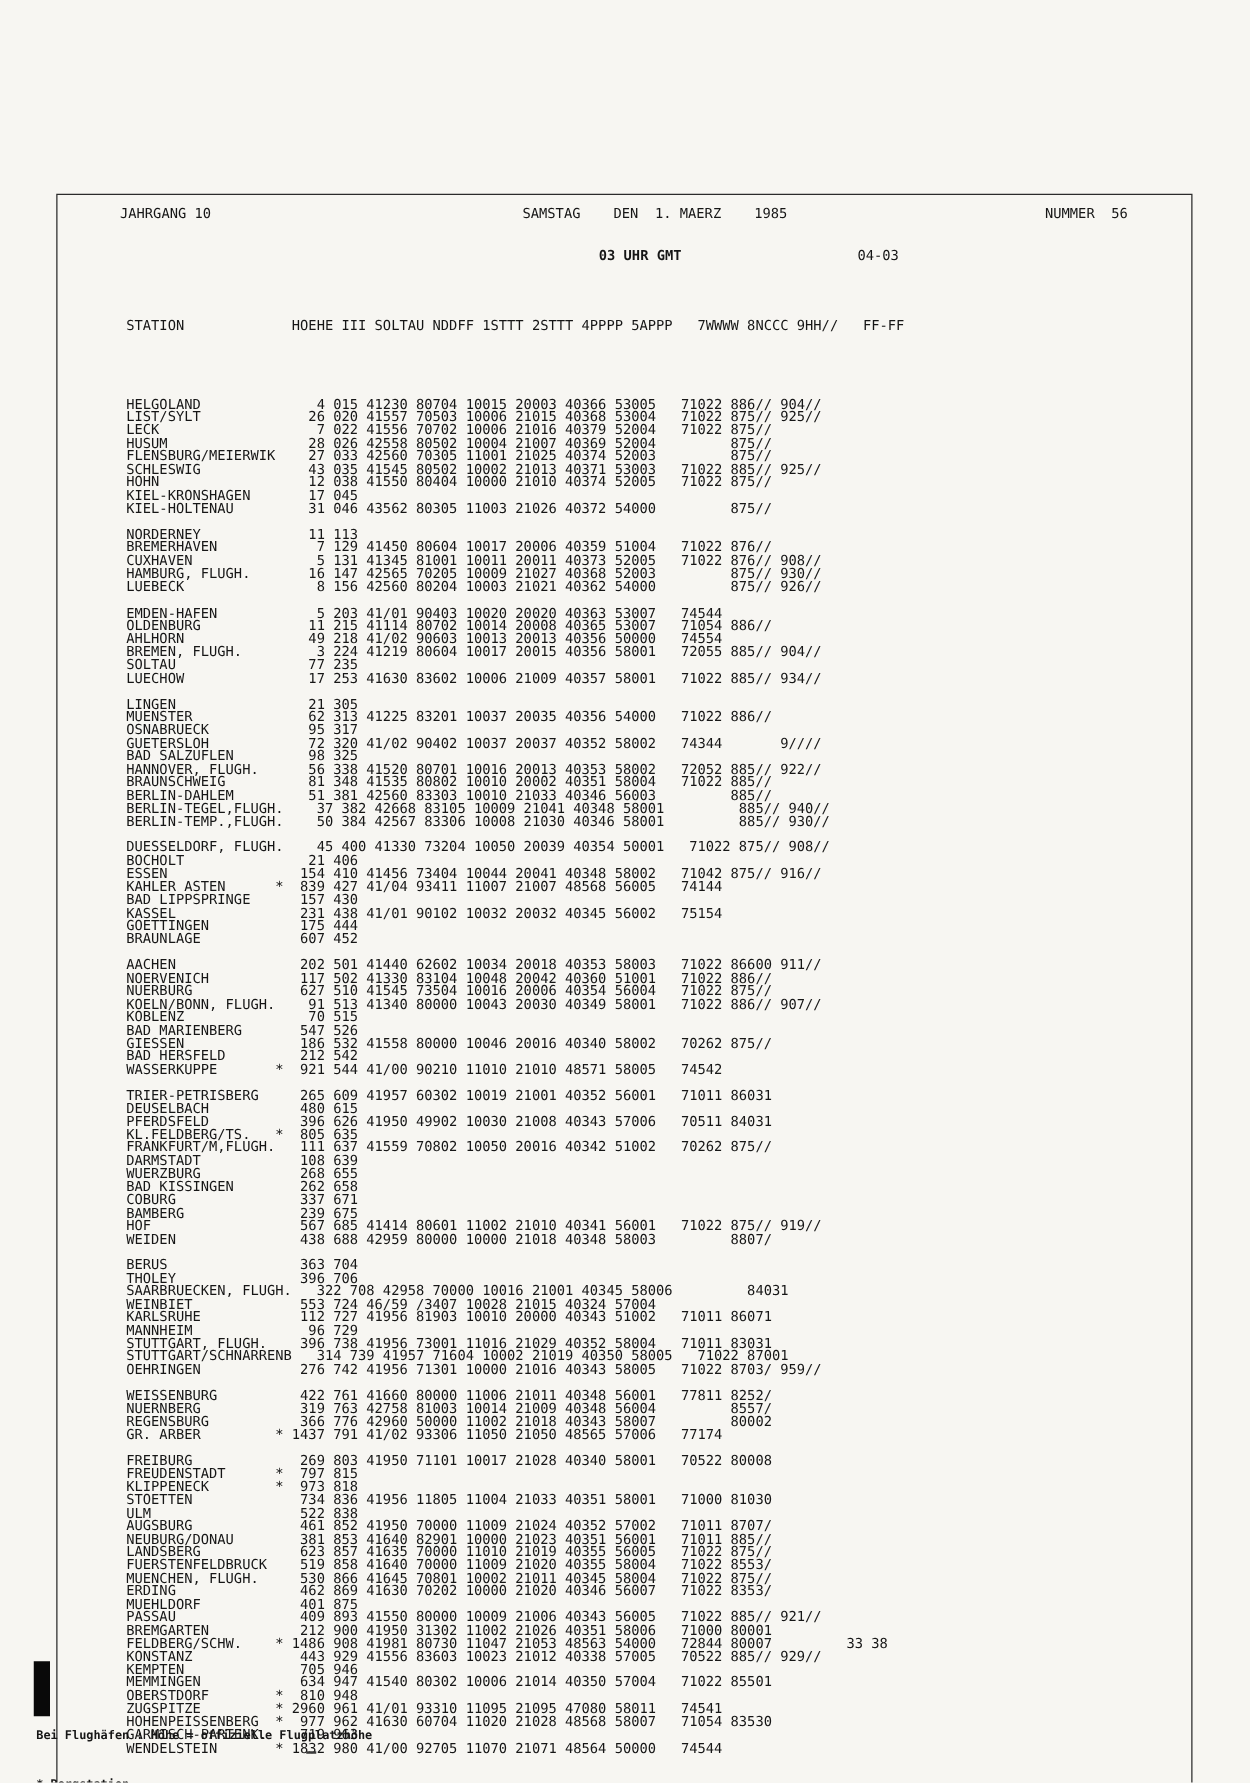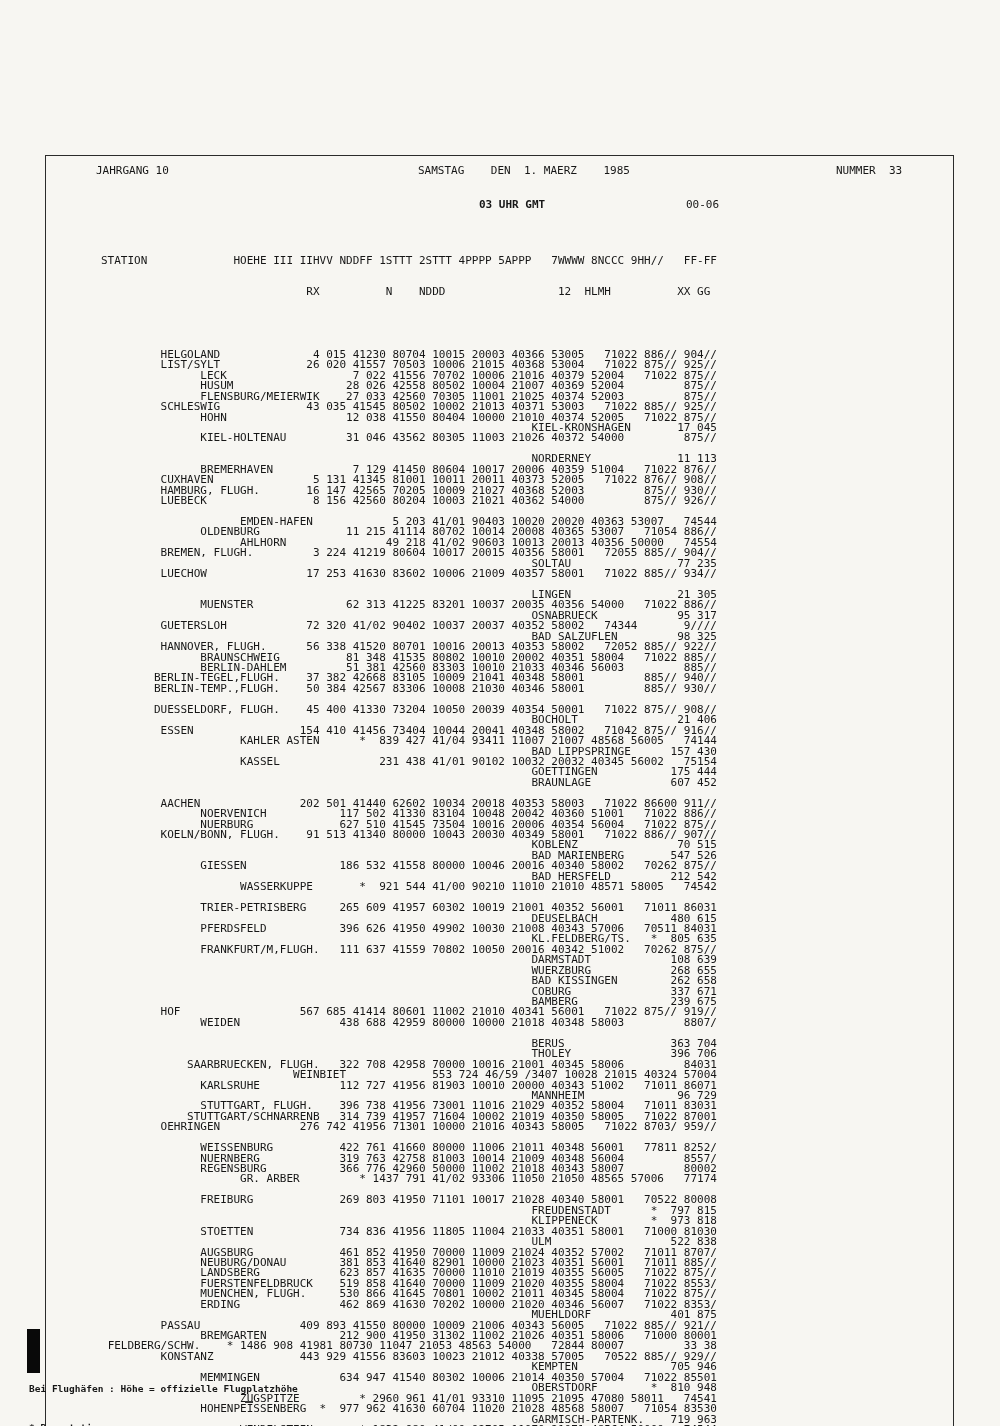--- a/index.html
+++ b/index.html
@@ -21,21 +21,21 @@
   .masthead-center { left:372px; top:8px; }
   .masthead-right  { left:790px; top:8px; }
   .time-label { left:433px; top:42px;font-weight:bold; }
   .time-range { left:640px; top:42px; }
   .tbl {
     position:absolute; left:55px; top:58px;
     font-size:11px; line-height:10.45px; white-space:pre;
   }
   .tbl .hdr { margin-bottom:10.45px; }
   .tbl .hdr div { white-space:pre; }
-  .block { margin-bottom:10.45px;text-align:right; }
+  .block { margin-bottom:10.45px; }
   .row { white-space:pre; height:10.45px; }
   .footnotes {
     position:absolute; left:29px; top:1356px;
     font-size:9.5px; font-weight:bold; line-height:13px;
     font-family:"DejaVu Sans Mono","Liberation Mono",monospace;
     white-space:pre;
   }
   .black-bar {
     position:absolute; left:27px; top:1329px;
     width:13px; height:44px; background:#090909;
@@ -45,29 +45,28 @@
     width:8px; height:2px; background:#3a3a3a;
   }
 </style>
 </head>
 <body>
 
 <div class="frame">
 
   <span class="abs masthead-left">JAHRGANG 10</span>
   <span class="abs masthead-center">SAMSTAG    DEN  1. MAERZ    1985</span>
-  <span class="abs masthead-right">NUMMER  33</span>
+  <span class="abs masthead-right">NUMMER  56</span>
 
   <span class="abs time-label">03 UHR GMT</span>
-  <span class="abs time-range">00-06</span>
+  <span class="abs time-range">04-03</span>
 
   <div class="tbl">
     <div class="hdr">
-      <div>STATION             HOEHE III IIHVV NDDFF 1STTT 2STTT 4PPPP 5APPP   7WWWW 8NCCC 9HH//   FF-FF</div>
-      <div>                               RX          N    NDDD                 12  HLMH          XX GG</div>
+      <div>STATION             HOEHE III SOLTAU NDDFF 1STTT 2STTT 4PPPP 5APPP   7WWWW 8NCCC 9HH//   FF-FF</div>
     </div>
     <div><div class="block"><div class="row">HELGOLAND              4 015 41230 80704 10015 20003 40366 53005   71022 886// 904//</div><div class="row">LIST/SYLT             26 020 41557 70503 10006 21015 40368 53004   71022 875// 925//</div><div class="row">LECK                   7 022 41556 70702 10006 21016 40379 52004   71022 875//</div><div class="row">HUSUM                 28 026 42558 80502 10004 21007 40369 52004         875//</div><div class="row">FLENSBURG/MEIERWIK    27 033 42560 70305 11001 21025 40374 52003         875//</div><div class="row">SCHLESWIG             43 035 41545 80502 10002 21013 40371 53003   71022 885// 925//</div><div class="row">HOHN                  12 038 41550 80404 10000 21010 40374 52005   71022 875//</div><div class="row">KIEL-KRONSHAGEN       17 045</div><div class="row">KIEL-HOLTENAU         31 046 43562 80305 11003 21026 40372 54000         875//</div></div><div class="block"><div class="row">NORDERNEY             11 113</div><div class="row">BREMERHAVEN            7 129 41450 80604 10017 20006 40359 51004   71022 876//</div><div class="row">CUXHAVEN               5 131 41345 81001 10011 20011 40373 52005   71022 876// 908//</div><div class="row">HAMBURG, FLUGH.       16 147 42565 70205 10009 21027 40368 52003         875// 930//</div><div class="row">LUEBECK                8 156 42560 80204 10003 21021 40362 54000         875// 926//</div></div><div class="block"><div class="row">EMDEN-HAFEN            5 203 41/01 90403 10020 20020 40363 53007   74544</div><div class="row">OLDENBURG             11 215 41114 80702 10014 20008 40365 53007   71054 886//</div><div class="row">AHLHORN               49 218 41/02 90603 10013 20013 40356 50000   74554</div><div class="row">BREMEN, FLUGH.         3 224 41219 80604 10017 20015 40356 58001   72055 885// 904//</div><div class="row">SOLTAU                77 235</div><div class="row">LUECHOW               17 253 41630 83602 10006 21009 40357 58001   71022 885// 934//</div></div><div class="block"><div class="row">LINGEN                21 305</div><div class="row">MUENSTER              62 313 41225 83201 10037 20035 40356 54000   71022 886//</div><div class="row">OSNABRUECK            95 317</div><div class="row">GUETERSLOH            72 320 41/02 90402 10037 20037 40352 58002   74344       9////</div><div class="row">BAD SALZUFLEN         98 325</div><div class="row">HANNOVER, FLUGH.      56 338 41520 80701 10016 20013 40353 58002   72052 885// 922//</div><div class="row">BRAUNSCHWEIG          81 348 41535 80802 10010 20002 40351 58004   71022 885//</div><div class="row">BERLIN-DAHLEM         51 381 42560 83303 10010 21033 40346 56003         885//</div><div class="row">BERLIN-TEGEL,FLUGH.    37 382 42668 83105 10009 21041 40348 58001         885// 940//</div><div class="row">BERLIN-TEMP.,FLUGH.    50 384 42567 83306 10008 21030 40346 58001         885// 930//</div></div><div class="block"><div class="row">DUESSELDORF, FLUGH.    45 400 41330 73204 10050 20039 40354 50001   71022 875// 908//</div><div class="row">BOCHOLT               21 406</div><div class="row">ESSEN                154 410 41456 73404 10044 20041 40348 58002   71042 875// 916//</div><div class="row">KAHLER ASTEN      *  839 427 41/04 93411 11007 21007 48568 56005   74144</div><div class="row">BAD LIPPSPRINGE      157 430</div><div class="row">KASSEL               231 438 41/01 90102 10032 20032 40345 56002   75154</div><div class="row">GOETTINGEN           175 444</div><div class="row">BRAUNLAGE            607 452</div></div><div class="block"><div class="row">AACHEN               202 501 41440 62602 10034 20018 40353 58003   71022 86600 911//</div><div class="row">NOERVENICH           117 502 41330 83104 10048 20042 40360 51001   71022 886//</div><div class="row">NUERBURG             627 510 41545 73504 10016 20006 40354 56004   71022 875//</div><div class="row">KOELN/BONN, FLUGH.    91 513 41340 80000 10043 20030 40349 58001   71022 886// 907//</div><div class="row">KOBLENZ               70 515</div><div class="row">BAD MARIENBERG       547 526</div><div class="row">GIESSEN              186 532 41558 80000 10046 20016 40340 58002   70262 875//</div><div class="row">BAD HERSFELD         212 542</div><div class="row">WASSERKUPPE       *  921 544 41/00 90210 11010 21010 48571 58005   74542</div></div><div class="block"><div class="row">TRIER-PETRISBERG     265 609 41957 60302 10019 21001 40352 56001   71011 86031</div><div class="row">DEUSELBACH           480 615</div><div class="row">PFERDSFELD           396 626 41950 49902 10030 21008 40343 57006   70511 84031</div><div class="row">KL.FELDBERG/TS.   *  805 635</div><div class="row">FRANKFURT/M,FLUGH.   111 637 41559 70802 10050 20016 40342 51002   70262 875//</div><div class="row">DARMSTADT            108 639</div><div class="row">WUERZBURG            268 655</div><div class="row">BAD KISSINGEN        262 658</div><div class="row">COBURG               337 671</div><div class="row">BAMBERG              239 675</div><div class="row">HOF                  567 685 41414 80601 11002 21010 40341 56001   71022 875// 919//</div><div class="row">WEIDEN               438 688 42959 80000 10000 21018 40348 58003         8807/</div></div><div class="block"><div class="row">BERUS                363 704</div><div class="row">THOLEY               396 706</div><div class="row">SAARBRUECKEN, FLUGH.   322 708 42958 70000 10016 21001 40345 58006         84031</div><div class="row">WEINBIET             553 724 46/59 /3407 10028 21015 40324 57004</div><div class="row">KARLSRUHE            112 727 41956 81903 10010 20000 40343 51002   71011 86071</div><div class="row">MANNHEIM              96 729</div><div class="row">STUTTGART, FLUGH.    396 738 41956 73001 11016 21029 40352 58004   71011 83031</div><div class="row">STUTTGART/SCHNARRENB   314 739 41957 71604 10002 21019 40350 58005   71022 87001</div><div class="row">OEHRINGEN            276 742 41956 71301 10000 21016 40343 58005   71022 8703/ 959//</div></div><div class="block"><div class="row">WEISSENBURG          422 761 41660 80000 11006 21011 40348 56001   77811 8252/</div><div class="row">NUERNBERG            319 763 42758 81003 10014 21009 40348 56004         8557/</div><div class="row">REGENSBURG           366 776 42960 50000 11002 21018 40343 58007         80002</div><div class="row">GR. ARBER         * 1437 791 41/02 93306 11050 21050 48565 57006   77174</div></div><div class="block"><div class="row">FREIBURG             269 803 41950 71101 10017 21028 40340 58001   70522 80008</div><div class="row">FREUDENSTADT      *  797 815</div><div class="row">KLIPPENECK        *  973 818</div><div class="row">STOETTEN             734 836 41956 11805 11004 21033 40351 58001   71000 81030</div><div class="row">ULM                  522 838</div><div class="row">AUGSBURG             461 852 41950 70000 11009 21024 40352 57002   71011 8707/</div><div class="row">NEUBURG/DONAU        381 853 41640 82901 10000 21023 40351 56001   71011 885//</div><div class="row">LANDSBERG            623 857 41635 70000 11010 21019 40355 56005   71022 875//</div><div class="row">FUERSTENFELDBRUCK    519 858 41640 70000 11009 21020 40355 58004   71022 8553/</div><div class="row">MUENCHEN, FLUGH.     530 866 41645 70801 10002 21011 40345 58004   71022 875//</div><div class="row">ERDING               462 869 41630 70202 10000 21020 40346 56007   71022 8353/</div><div class="row">MUEHLDORF            401 875</div><div class="row">PASSAU               409 893 41550 80000 10009 21006 40343 56005   71022 885// 921//</div><div class="row">BREMGARTEN           212 900 41950 31302 11002 21026 40351 58006   71000 80001</div><div class="row">FELDBERG/SCHW.    * 1486 908 41981 80730 11047 21053 48563 54000   72844 80007         33 38</div><div class="row">KONSTANZ             443 929 41556 83603 10023 21012 40338 57005   70522 885// 929//</div><div class="row">KEMPTEN              705 946</div><div class="row">MEMMINGEN            634 947 41540 80302 10006 21014 40350 57004   71022 85501</div><div class="row">OBERSTDORF        *  810 948</div><div class="row">ZUGSPITZE         * 2960 961 41/01 93310 11095 21095 47080 58011   74541</div><div class="row">HOHENPEISSENBERG  *  977 962 41630 60704 11020 21028 48568 58007   71054 83530</div><div class="row">GARMISCH-PARTENK.    719 963</div><div class="row">WENDELSTEIN       * 1832 980 41/00 92705 11070 21071 48564 50000   74544</div></div></div>
   </div>
 
 </div>
 
 <div class="black-bar"></div>
 <div class="stray-mark"></div>
 
 <div class="footnotes">

